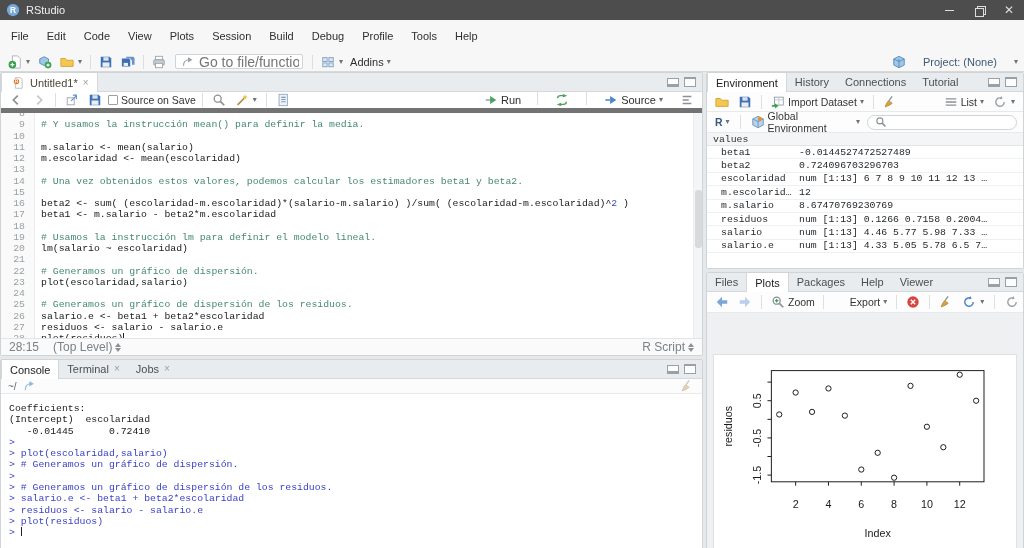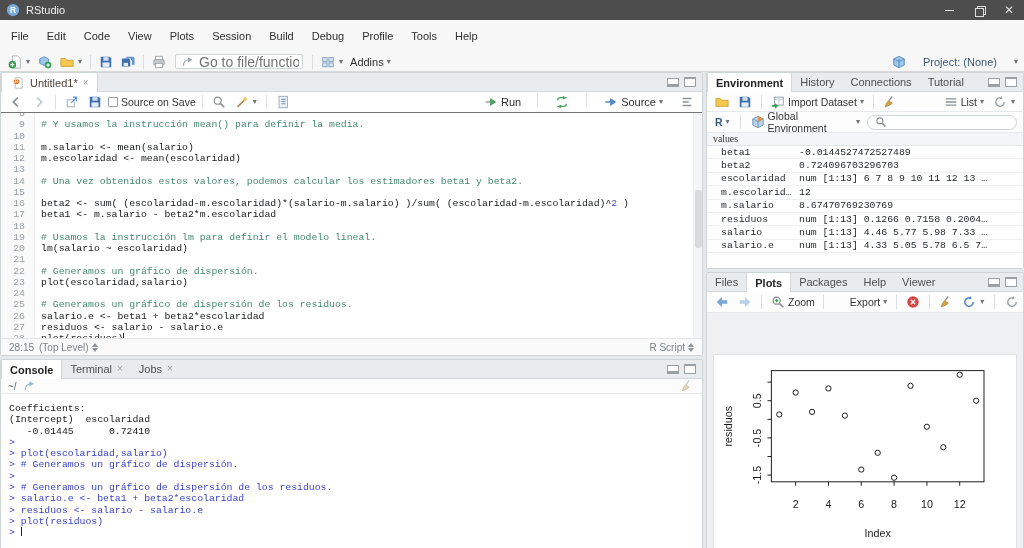--- a/index.html
+++ b/index.html
@@ -40,64 +40,64 @@
   .pane{background:#fff;border:1px solid #cfd4d7;border-radius:2px;display:flex;flex-direction:column;overflow:hidden}
   #source-pane{height:284px}
   #console-pane{height:202px}
   #env-pane{height:197px}
   #plots-pane{height:289px}
 
   
   .tabbar{height:19px;background:#e9ecee;border-bottom:1px solid #d4d8da;display:flex;align-items:stretch;flex:none}
   .tab{display:flex;align-items:center;gap:4px;padding:0 8px;color:#4a4f52;position:relative}
   .tab.active{background:#fff;border-left:1px solid #d4d8da;border-right:1px solid #d4d8da;margin-bottom:-1px;color:#222}
-  .tab.active .tlabel{font-weight:bold}
+  .tab.active .tlabel{font-weight:normal}
   #source-pane .tab.active .tlabel{font-weight:normal;color:#4d4438}
   .tclose{color:#9aa1a6;font-size:10px;line-height:1;padding-left:1px}
   .panebtns{margin-left:auto;display:flex;align-items:center;gap:5px;padding-right:6px}
   .pbtn-min{width:12px;height:9px;border:1px solid #9aa1a6;border-bottom:3px solid #9aa1a6;background:#fdfdfd}
   .pbtn-max{width:12px;height:10px;border:1px solid #9aa1a6;border-top:2px solid #9aa1a6;background:#fdfdfd}
 
   
-  .edtoolbar{height:21px;background:#fff;border-bottom:1px solid #737373;display:flex;align-items:center;padding:0 5px;gap:3px;flex:none}
+  .edtoolbar{height:21px;background:#fff;border-bottom:5px solid #737373;display:flex;align-items:center;padding:0 5px;gap:3px;flex:none}
   .edtoolbar .lbl{color:#333;font-size:10.5px}
   .checkbox{width:10px;height:10px;border:1px solid #9aa1a6;background:#fff;border-radius:1px}
   .ed-right{margin-left:auto;display:flex;gap:11px}
   .code-wrap{position:relative;flex:1;overflow:hidden;background:#fff}
   .code-scroll{margin-top:-5px}
   .code-row{display:flex;height:11.26px;line-height:11.26px;font-family:"Liberation Mono",monospace;font-size:9.8px;white-space:pre}
   .gutter{width:34px;flex:none;text-align:right;padding-right:9px;color:#9aa0a5;background:#fafafa;border-right:1px solid #ececec}
   .cline{padding-left:6px;color:#16181a}
   .tok-comment{color:#448970}
   .tok-number{color:#3b46c8}
   .cursor{display:inline-block;width:1px;height:9px;background:#222;vertical-align:-1px}
   .vscroll{position:absolute;right:0;top:0;bottom:0;width:9px;background:#f4f5f6;border-left:1px solid #ebedee}
   .vthumb{position:absolute;left:1px;width:7px;top:34%;height:26%;background:#d8dadc;border-radius:3px}
-  .edstatus{height:17px;background:#fafafa;border-top:1px solid #e5e5e5;display:flex;align-items:center;padding:0 8px;gap:5px;color:#7b8287;font-size:10px;flex:none}
+  .edstatus{height:17px;background:#fafafa;border-top:1px solid #e5e5e5;display:flex;align-items:center;padding:0 8px;gap:14px;color:#7b8287;font-size:12px;flex:none}
   .scope{display:flex;align-items:center;gap:3px}
   .udicon{display:inline-flex;flex-direction:column;gap:1px}
   .udicon i{width:0;height:0;border-left:3px solid transparent;border-right:3px solid transparent}
   .udicon .u{border-bottom:4px solid #8b9196}
   .udicon .d{border-top:4px solid #8b9196}
   .rscript{margin-left:auto;display:flex;align-items:center;gap:3px}
 
   
   .conpath{height:15px;background:#fcfcfd;border-bottom:1px solid #e8eaec;display:flex;align-items:center;padding:0 7px;gap:4px;color:#5f6a72;font-size:10px;flex:none}
   .conbody{flex:1;background:#fff;padding:9px 8px 0 8px;overflow:hidden}
   .con-row{font-family:"Liberation Mono",monospace;font-size:9.8px;line-height:11.3px;white-space:pre}
   .con-out{color:#1a1a1a}
   .con-in{color:#3a41c6}
 
   
   .envtb{height:20px;background:#fdfdfd;border-bottom:1px solid #e7eaec;display:flex;align-items:center;padding:0 5px;gap:3px;flex:none;color:#333;font-size:10.5px}
   .envtb2{height:21px;background:#fdfdfd;border-bottom:1px solid #e7eaec;display:flex;align-items:center;padding:0 6px;gap:4px;flex:none;color:#333;font-size:10.5px}
   .rlang{color:#33597f;font-weight:bold;font-size:10.5px}
   .envsearch{margin-left:auto;display:flex;align-items:center;background:#fff;border:1px solid #cfd4d7;border-radius:8px;height:15px;width:150px;padding:0 5px;gap:4px}
   .envsearch input{border:none;outline:none;width:120px;font-size:10px;background:transparent}
-  .valhdr{height:13px;background:#f3f5f6;border-bottom:1px solid #e2e5e7;display:flex;align-items:flex-start;padding:0 6px;font-family:Liberation Serif, serif;font-size:9.8px;color:#333;flex:none}
+  .valhdr{height:13px;background:#f3f5f6;border-bottom:1px solid #e2e5e7;display:flex;align-items:flex-end;padding:0 6px;font-family:Liberation Mono, monospace;font-size:9.8px;color:#333;flex:none}
   .env-rows{flex:1;background:#fff;overflow:hidden}
   .env-row{display:flex;height:13.4px;align-items:center;border-bottom:1px solid #eef0f1;font-family:"Liberation Mono",monospace;font-size:9.8px}
   .env-name{width:92px;flex:none;padding-left:14px;color:#1f2326;overflow:hidden;white-space:nowrap}
   .env-val{color:#1f2326;white-space:nowrap;overflow:hidden}
 
   
   .plotstb{height:21px;background:#fdfdfd;border-bottom:1px solid #e7eaec;display:flex;align-items:center;padding:0 5px;gap:3px;flex:none;color:#333;font-size:10.5px}
   .pl-right{margin-left:auto;display:flex;align-items:center;gap:4px}
   .plotbody{position:relative;flex:1;background:#eef0f2}
   .plot-device{position:absolute;left:6px;top:41px;right:6px;bottom:6px;background:#fff;border:1px solid #dfe2e4}

